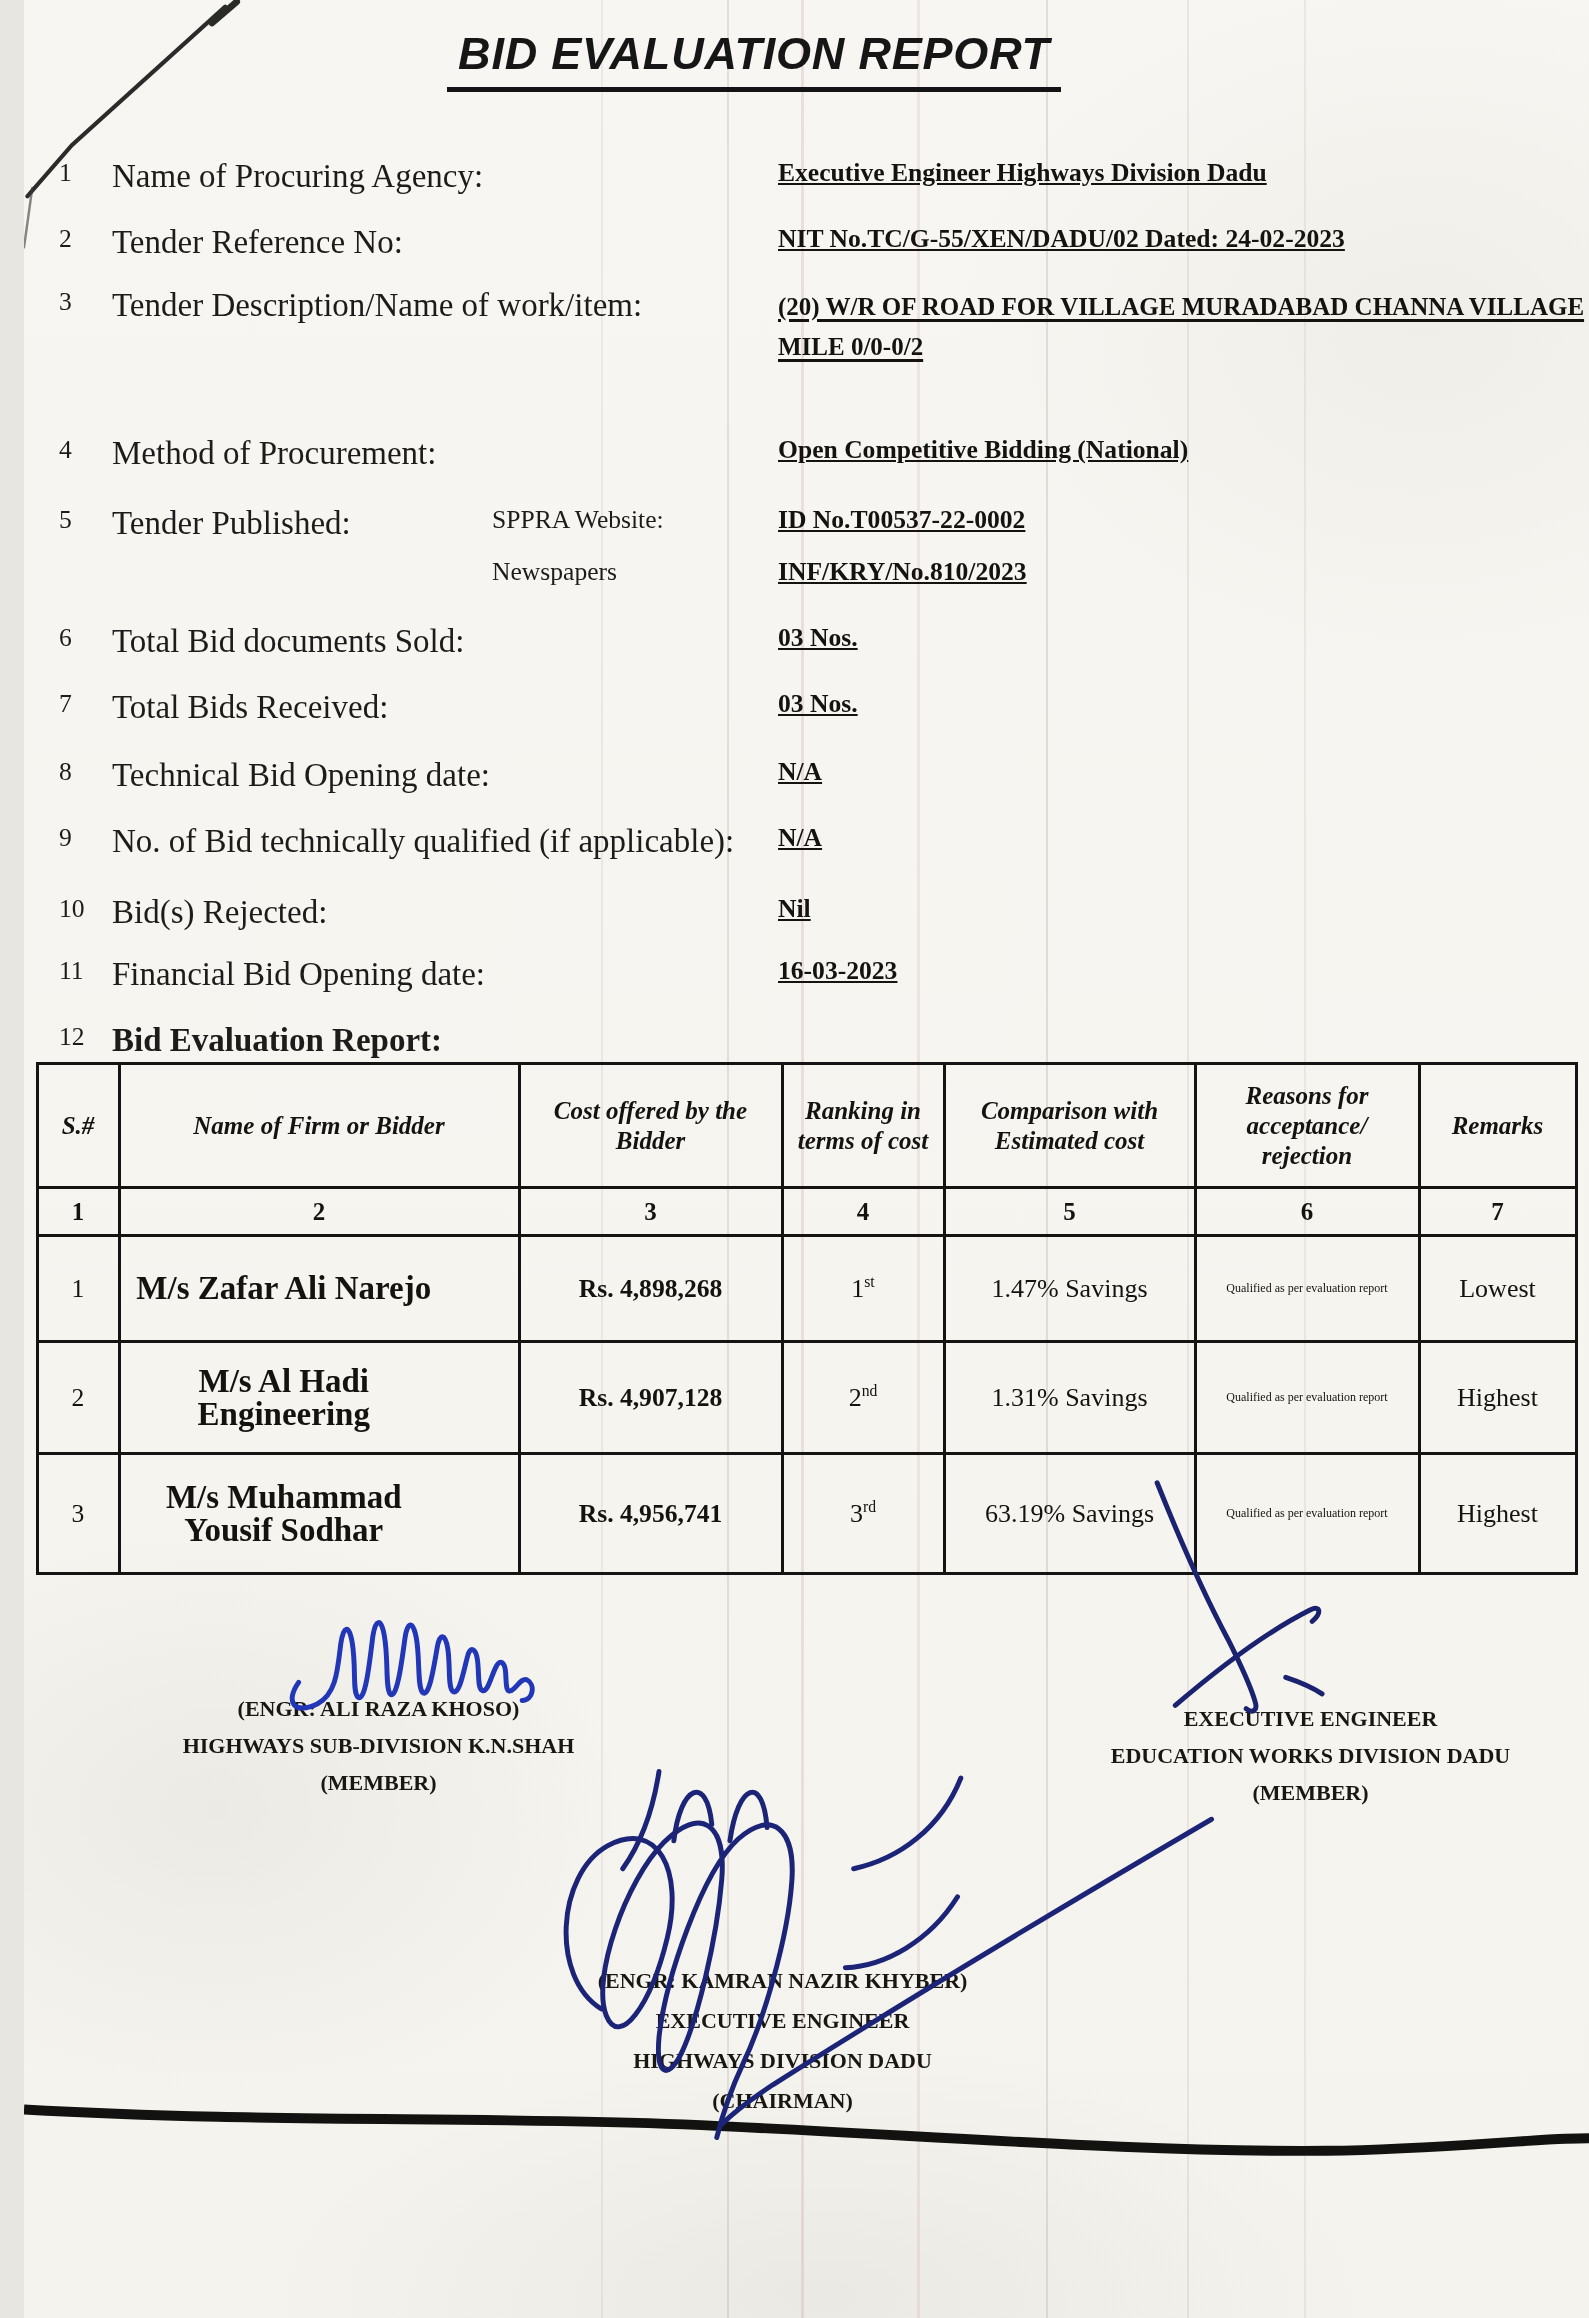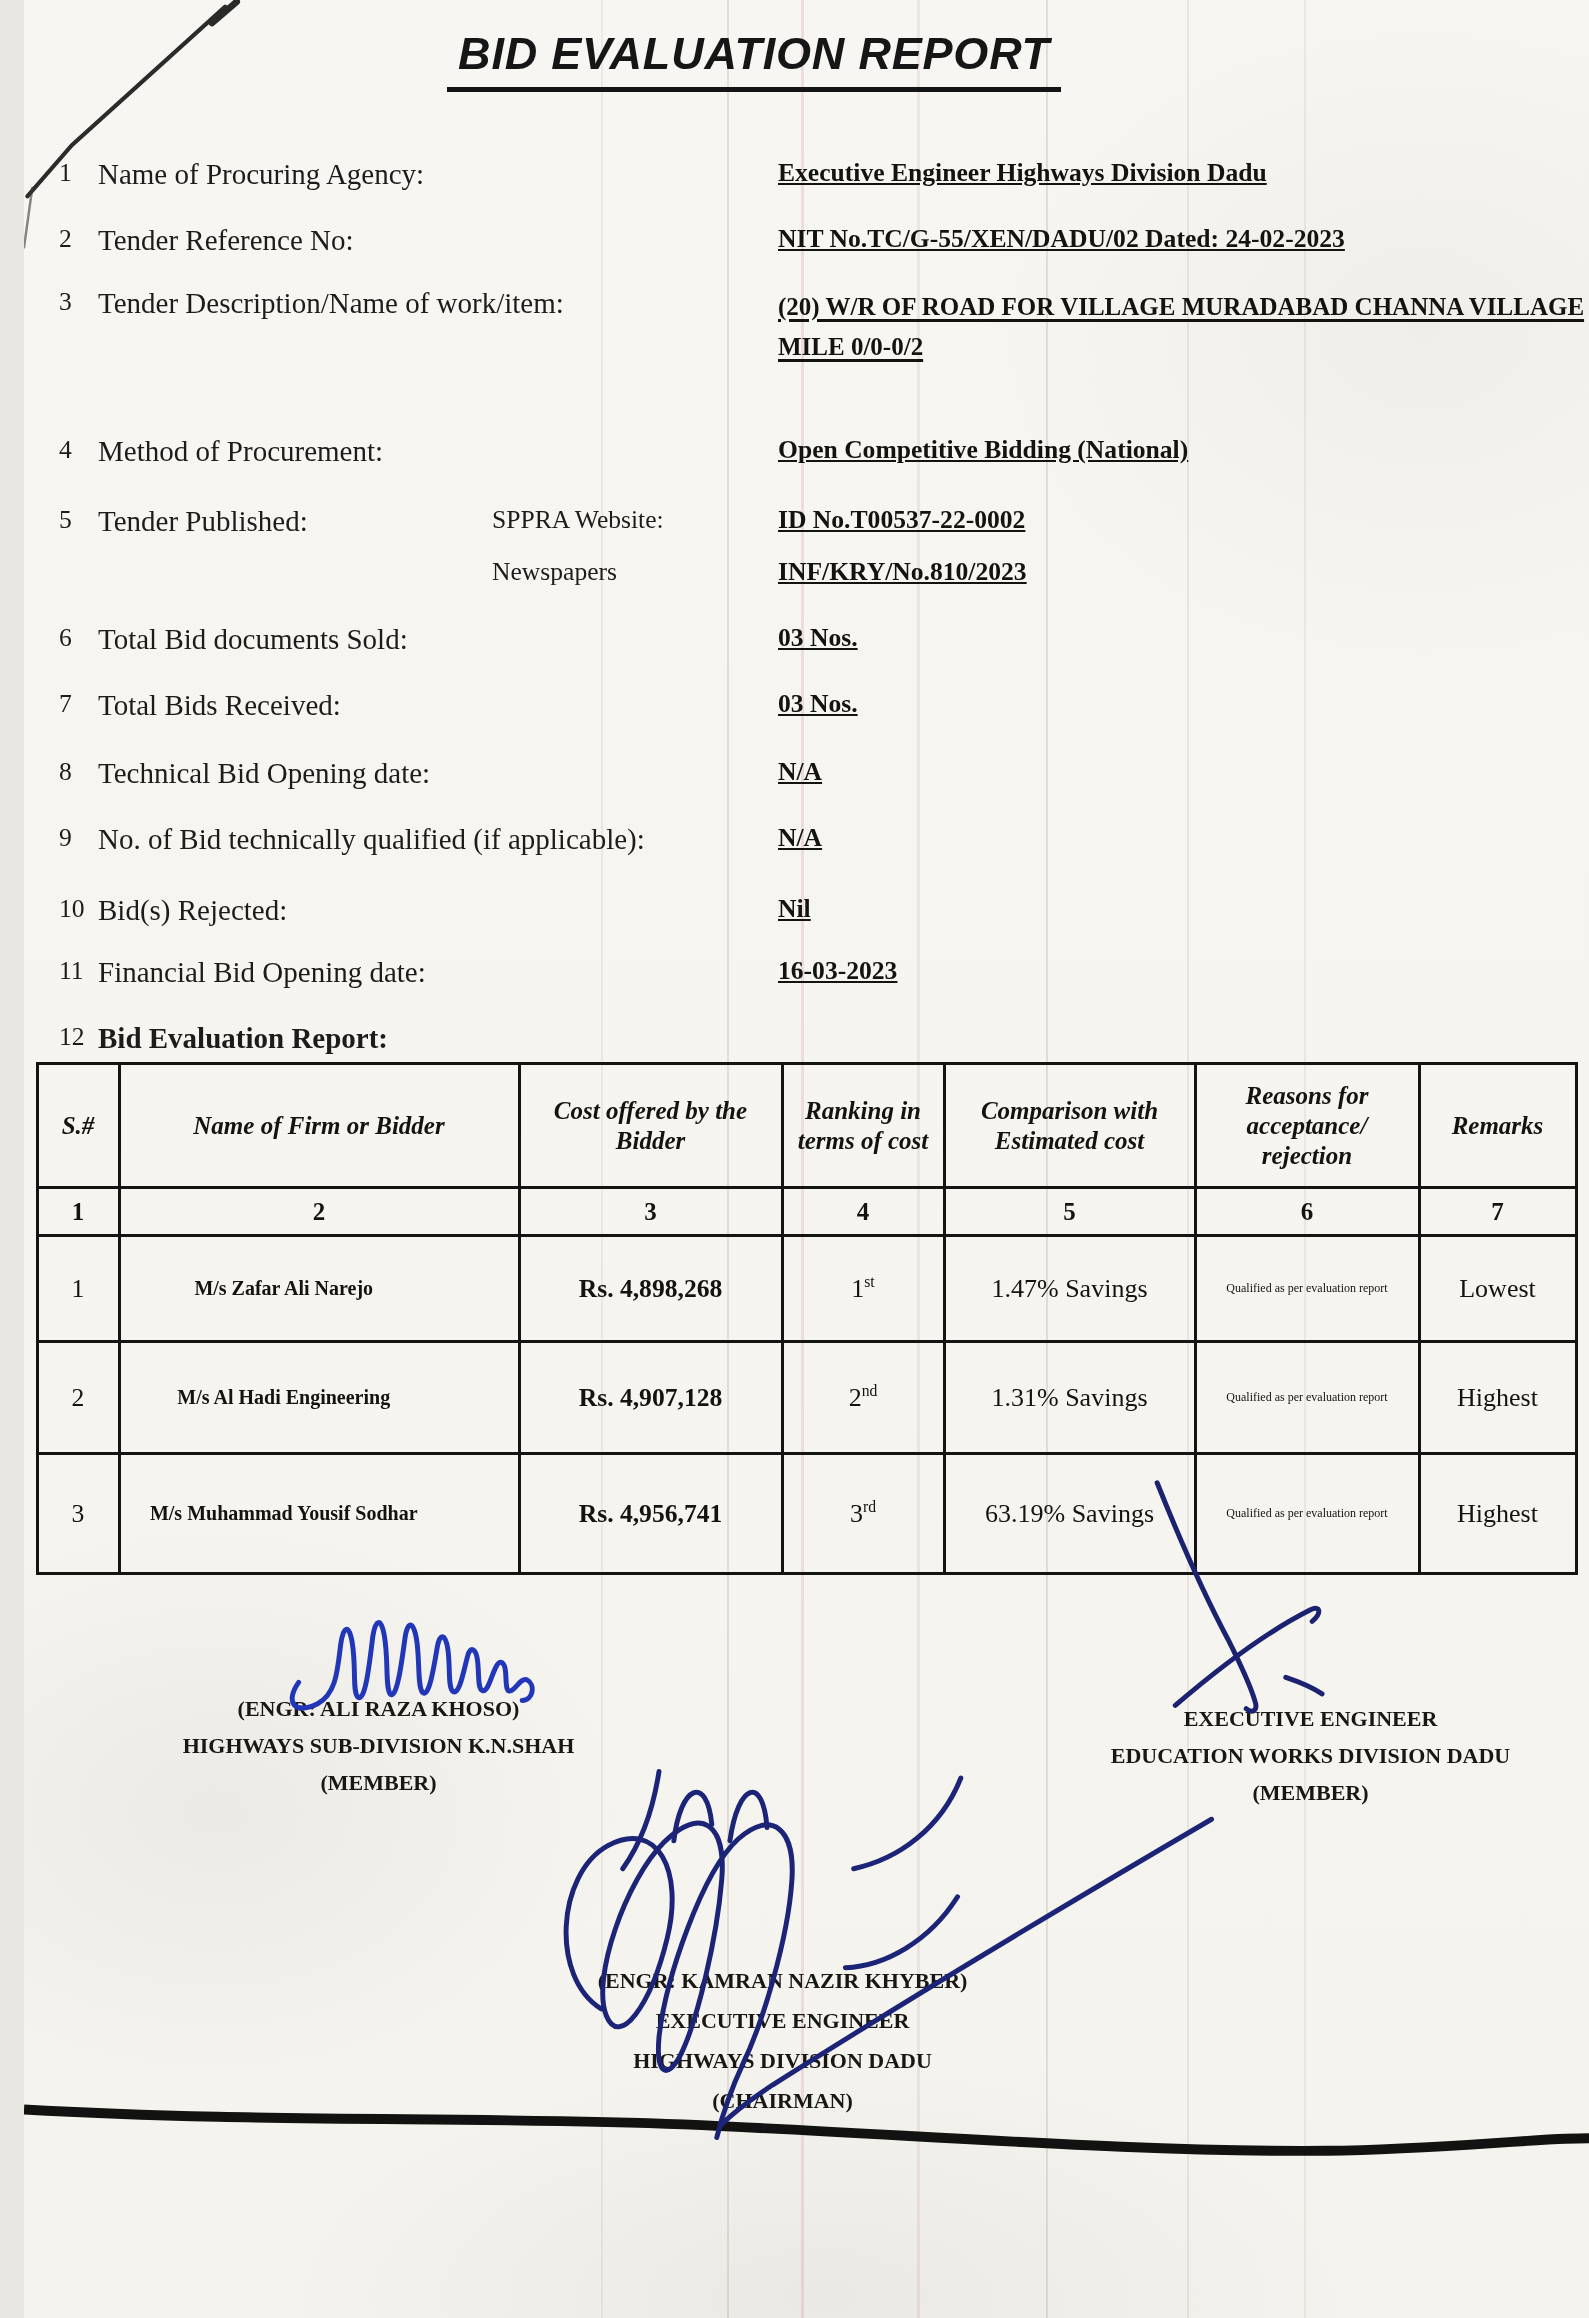--- a/index.html
+++ b/index.html
@@ -20,33 +20,33 @@
   .edge-line{position:absolute;right:2.5px;top:0;bottom:0;width:3.3px;background:rgba(50,46,40,.45);pointer-events:none;}
   svg.overlay{position:absolute;left:0;top:0;pointer-events:none;}
   
   .title{position:absolute;top:28px;left:355px;width:750px;text-align:center;
     font-family:"Liberation Sans", sans-serif;font-weight:bold;font-style:italic;
     font-size:45px;letter-spacing:0.8px;color:#161616;}
   .title .tline{display:inline-block;border-bottom:5px solid #141414;padding:0 11.5px 7.4px 11.5px;}
   
   .irow{position:absolute;left:0;width:1590px;}
   .num{position:absolute;left:35px;width:48px;font-size:25.6px;}
-  .lbl{position:absolute;left:74px;font-size:29px;white-space:nowrap;}
+  .lbl{position:absolute;left:88px;font-size:33px;white-space:nowrap;}
   .lbl.bold{font-weight:bold;}
   .val{position:absolute;left:754px;font-size:25.6px;font-weight:bold;white-space:nowrap;color:#14130f;text-decoration:underline;}
   .val.wrapu{white-space:normal;width:825px;text-decoration:underline;text-decoration-thickness:2.5px;text-underline-offset:4.1px;line-height:40px;font-size:25px;}
   .sublbl{position:absolute;left:468px;font-size:25.6px;white-space:nowrap;}
   
   table.bid{position:absolute;left:11.5px;top:1062px;width:1539px;border-collapse:collapse;table-layout:fixed;
     font-family:"Liberation Serif", serif;color:#14130f;}
   table.bid td,table.bid th{border:3.3px solid #151412;vertical-align:middle;text-align:center;overflow:hidden;}
   th.hd{font-weight:bold;font-style:italic;font-size:25px;line-height:30px;padding:5px 6.6px;}
   td.cnum{font-weight:bold;font-size:25px;height:43px;}
   td.sn{font-size:25.6px;}
-  td.firm{text-align:left;padding-left:11.5px;padding-right:82px;font-weight:bold;font-size:20px;line-height:33px;}
+  td.firm{text-align:left;padding-left:11.5px;padding-right:82px;font-weight:bold;font-size:33px;line-height:33px;}
   td.cost{font-weight:bold;font-size:25.6px;}
   td.rank{font-size:26px;}
   td.rank sup{font-size:15.7px;vertical-align:super;}
   td.cmp{font-size:26px;}
   td.reason{font-size:12px;line-height:25px;padding:3.3px 16.5px;}
   td.remarks{font-size:26px;}
   
   .sigblock{position:absolute;text-align:center;font-weight:bold;font-size:22px;line-height:37px;color:#181712;}
 </style>
 </head>

